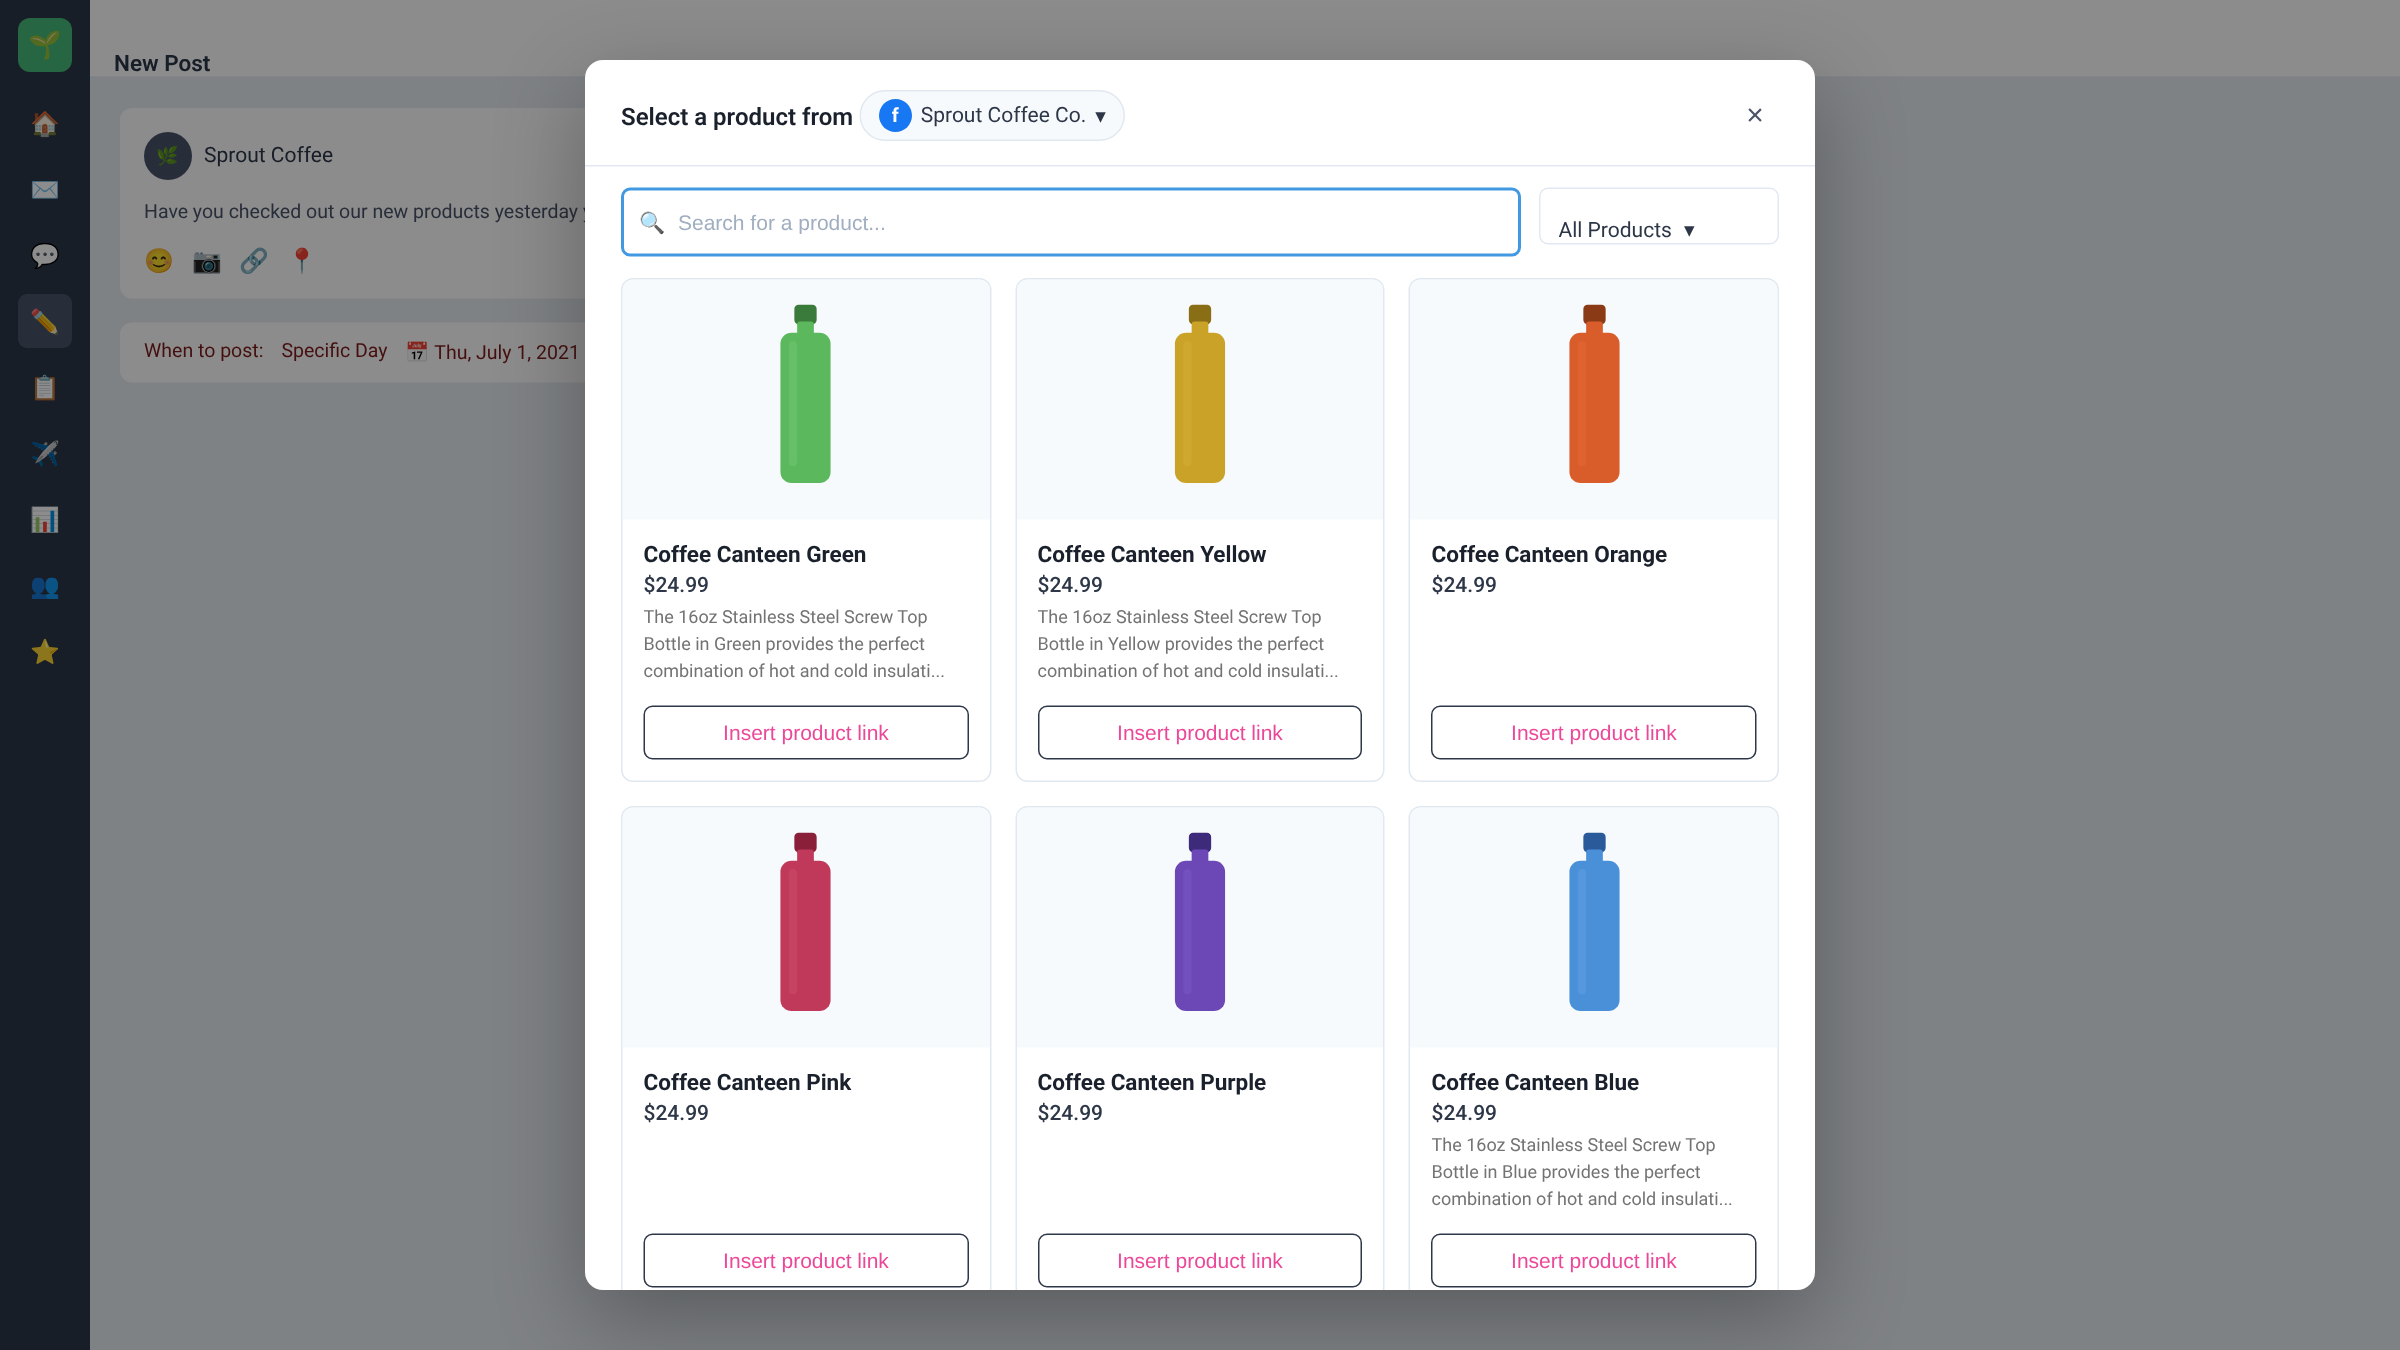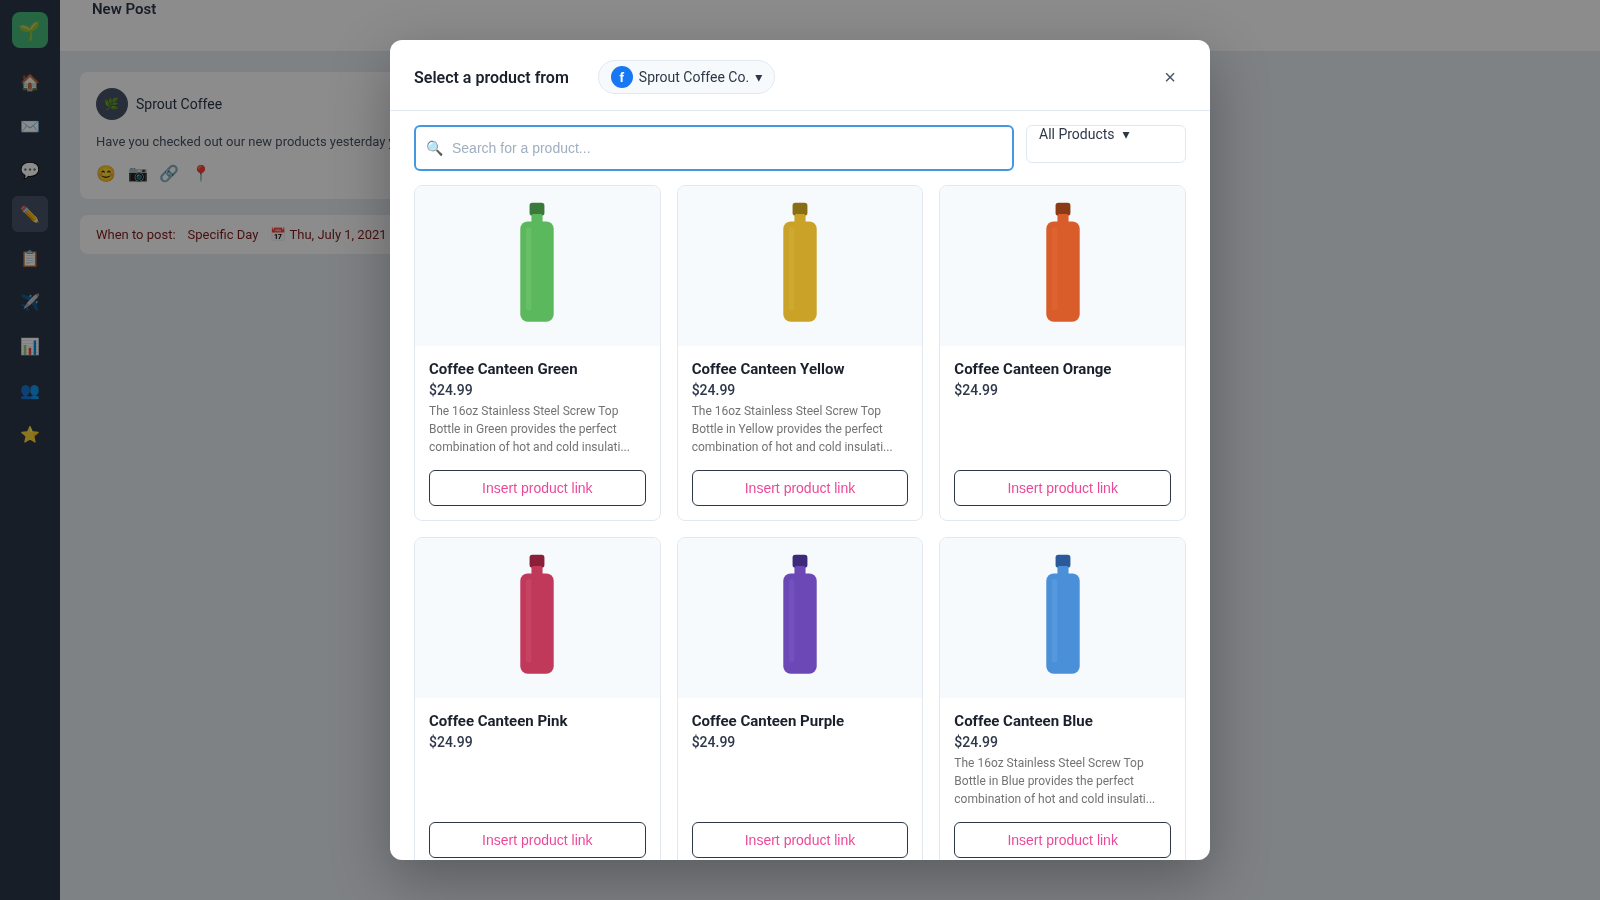--- a/index.html
+++ b/index.html
@@ -65,22 +65,22 @@
       flex: 1;
       background: #e8edf2;
       padding: 0;
       position: relative;
     }
 
     .top-bar {
       background: white;
       height: 52px;
       display: flex;
-      align-items: flex-start;
-      padding: 0 32px;
+      align-items: flex-end;
+      padding: 0 16px;
       border-bottom: 1px solid #e2e8f0;
       font-size: 15px;
       font-weight: 600;
       color: #2d3748;
     }
 
     .content-area {
       padding: 20px;
     }
 
@@ -170,21 +170,21 @@
       display: flex;
       align-items: center;
       justify-content: space-between;
       border-bottom: 1px solid #e2e8f0;
       flex-shrink: 0;
     }
 
     .modal-title-section {
       display: flex;
       align-items: center;
-      gap: 29px;
+      gap: 4px;
     }
 
     .modal-title {
       font-size: 16px;
       font-weight: 600;
       color: #1a202c;
     }
 
     .fb-selector {
       display: flex;
@@ -265,21 +265,21 @@
     .filter-dropdown {
       height: 38px;
       border: 1px solid #e2e8f0;
       border-radius: 6px;
       padding: 0 12px;
       font-size: 14px;
       color: #2d3748;
       background: white;
       cursor: pointer;
       display: flex;
-      align-items: flex-start;
+      align-items: flex-end;
       gap: 8px;
       min-width: 160px;
     }
 
     .modal-body {
       overflow-y: auto;
       padding: 0 24px 24px;
       flex: 1;
     }
 

